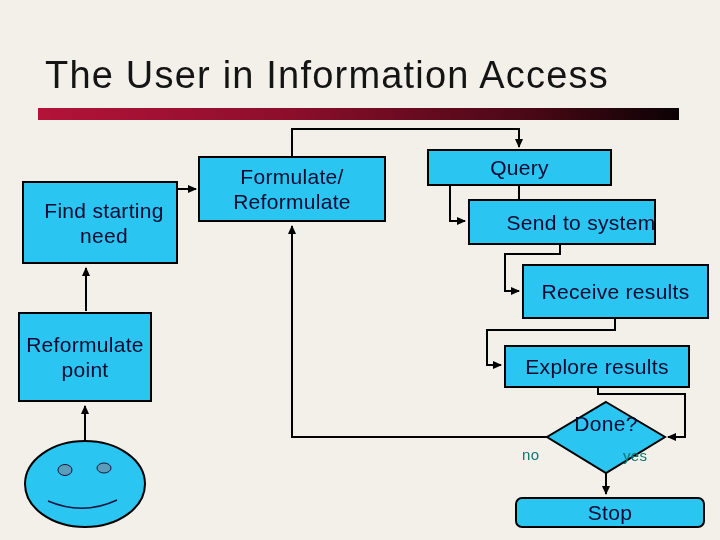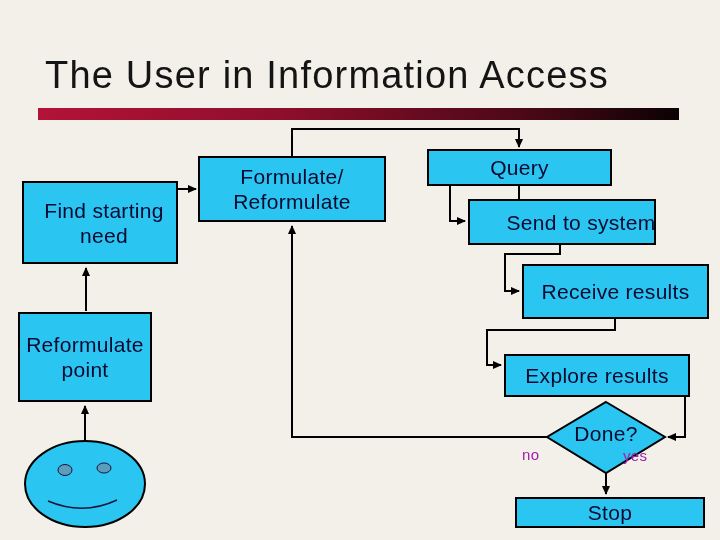--- a/index.html
+++ b/index.html
@@ -17,26 +17,26 @@
         color:#0a0a30;font-size:21px;line-height:25px;letter-spacing:0.3px;
         display:flex;flex-direction:column;justify-content:center;align-items:center;
         text-align:center;overflow:visible;}
   .node span{white-space:nowrap;}
   .naked{background:none;border:none;}
   #n-find{left:22px;top:181px;width:156px;height:83px;padding-left:8px;}
   #n-formulate{left:198px;top:156px;width:188px;height:66px;}
   #n-query{left:427px;top:149px;width:185px;height:37px;align-items:center;}
   #n-send{left:468px;top:199px;width:188px;height:46px;padding-left:38px;}
   #n-receive{left:522px;top:264px;width:187px;height:55px;}
-  #n-explore{left:504px;top:354px;width:186px;height:43px;justify-content:center;}
-  #n-stop{left:515px;top:497px;width:190px;height:31px;}
+  #n-explore{left:504px;top:345px;width:186px;height:43px;justify-content:center;}
+  #n-stop{left:515px;top:497px;width:190px;height:31px;border-radius:7px;}
   #n-info{left:18px;top:312px;width:134px;height:90px;}
-  #n-done{left:547px;top:398px;width:118px;height:71px;}
+  #n-done{left:547px;top:388px;width:118px;height:71px;}
   #n-user-label{left:45px;top:469px;width:80px;height:26px;font-size:22px;}
-  .edge-label{position:absolute;color:#a21caf;font-size:15px;letter-spacing:0.3px;}
+  .edge-label{position:absolute;color:#0f766e;font-size:15px;letter-spacing:0.3px;}
   #lbl-no{left:522px;top:446px;}
   #lbl-yes{left:623px;top:447px;}
 </style>
 </head>
 <body>
 
 <div id="slide">
 
   <h1 id="title">The User in Information Access</h1>
   <div id="accent-bar"></div>

